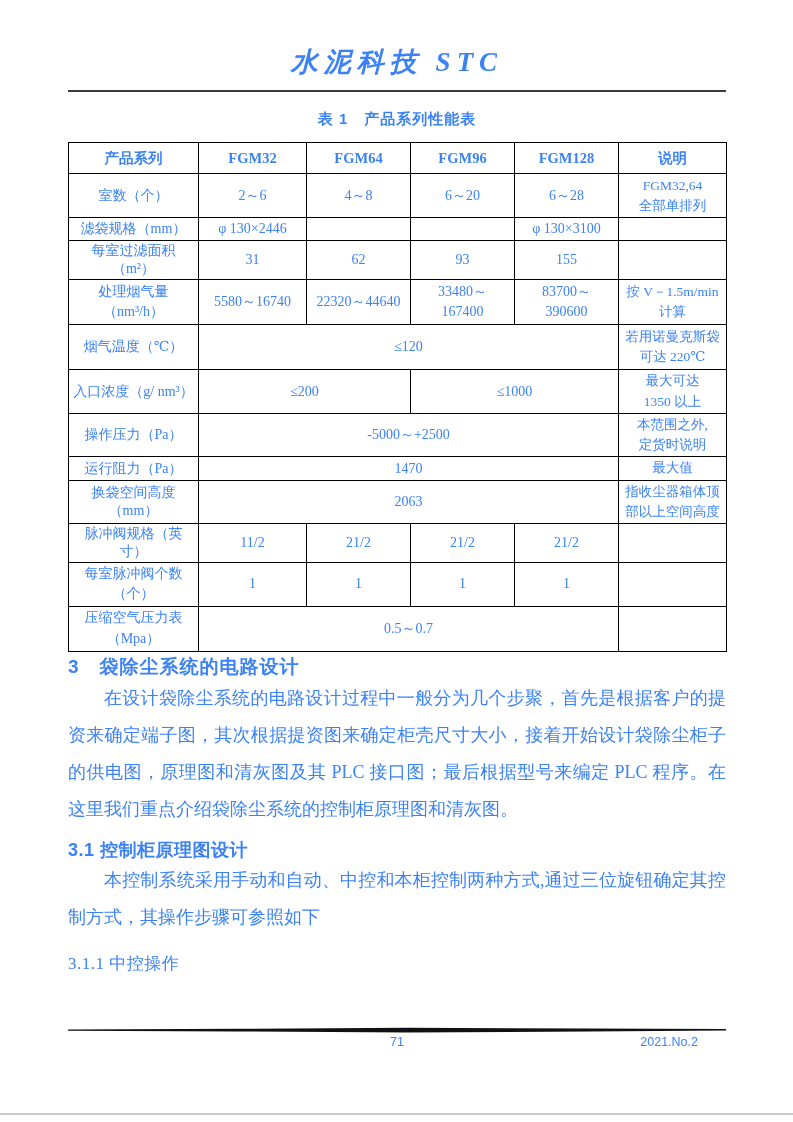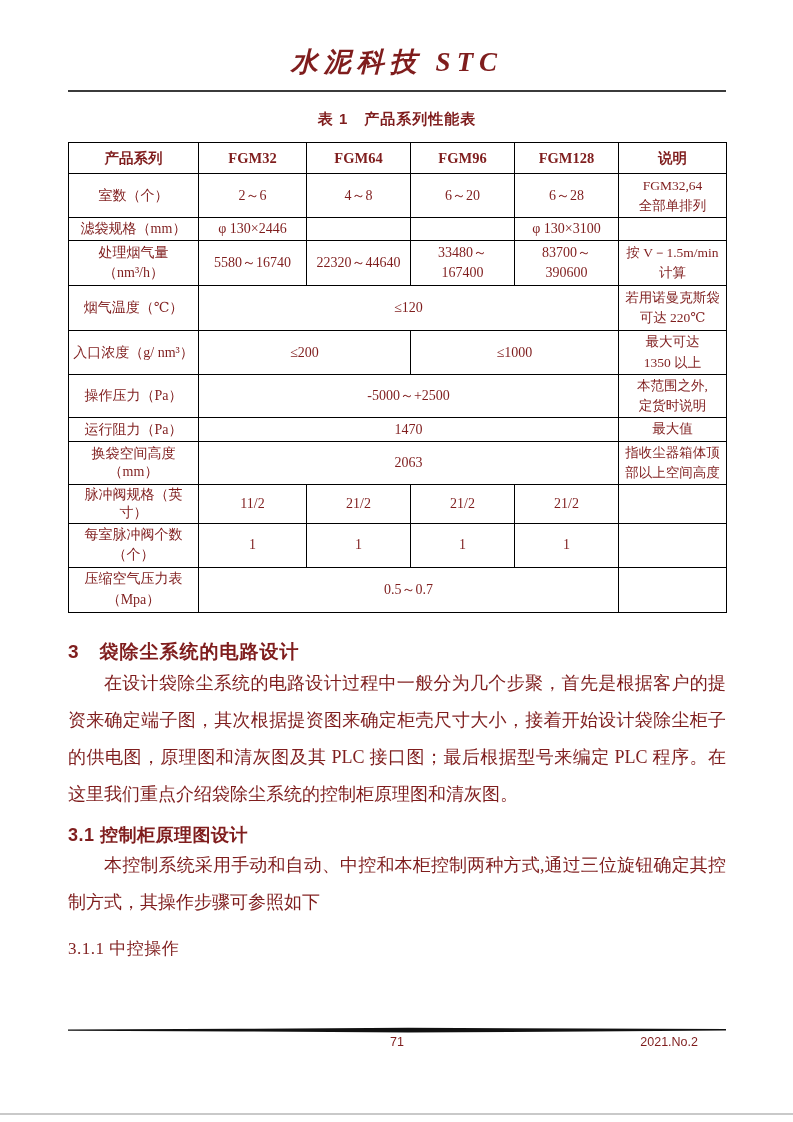--- a/index.html
+++ b/index.html
@@ -3,21 +3,21 @@
 <meta charset="utf-8">
 <style>
   html,body { margin:0; padding:0; background:#fff; }
   .page {
     position:relative;
     width:793px; height:1122px;
     background:#ffffff;
     box-sizing:border-box;
     padding:46px 67px 0 68px;
     font-family:"Liberation Serif","DejaVu Serif",serif;
-    color:#7f1d1d;
+    color:#3b82f6;
     overflow:hidden;
   }
   .journal-title {
     text-align:center;
     font-style:italic;
     font-weight:bold;
     font-size:27px;
     letter-spacing:6px;
     line-height:1.2;
   }
@@ -48,21 +48,21 @@
   table.perf th { font-weight:bold; font-size:14.5px; }
   td.val  { white-space:nowrap; }
   td.pre  { white-space:pre-line; line-height:1.45; }
   td.note { white-space:pre-line; line-height:1.5; font-size:13.5px; }
   tr.h31{height:31px} tr.h44{height:44px} tr.h28{height:28px} tr.h23{height:23px}
   tr.h45{height:45px} tr.h42{height:42px} tr.h21{height:21px} tr.h40{height:40px}
   tr.h43{height:43px}
   .sec-h1 {
     font-family:"Liberation Sans","DejaVu Sans",sans-serif;
     font-weight:bold; font-size:19px;
-    margin-top:26px; letter-spacing:1px;
+    margin-top:2px; letter-spacing:1px;
   }
   .para {
     font-size:18px; line-height:37px;
     text-align:justify; text-indent:2em;
   }
   .sec-h2 {
     font-family:"Liberation Sans","DejaVu Sans",sans-serif;
     font-weight:bold; font-size:18px;
     margin-top:10px; letter-spacing:0.5px;
   }
@@ -120,20 +120,28 @@
 全部单排列</td>
     </tr>
     <tr class="h23">
       <td>滤袋规格（mm）</td>
       <td class="val">φ 130×2446</td>
       <td class="val"></td>
       <td class="val"></td>
       <td class="val">φ 130×3100</td>
       <td class="note"></td>
     </tr>
+    <tr class="h28">
+      <td>每室过滤面积（m²）</td>
+      <td class="val">31</td>
+      <td class="val">62</td>
+      <td class="val">93</td>
+      <td class="val">155</td>
+      <td class="note"></td>
+    </tr>
     <tr class="h45">
       <td class="pre">处理烟气量
 （nm³/h）</td>
       <td class="val">5580～16740</td>
       <td class="val">22320～44640</td>
       <td class="pre">33480～
 167400</td>
       <td class="pre">83700～
 390600</td>
       <td class="note">按 V－1.5m/min

